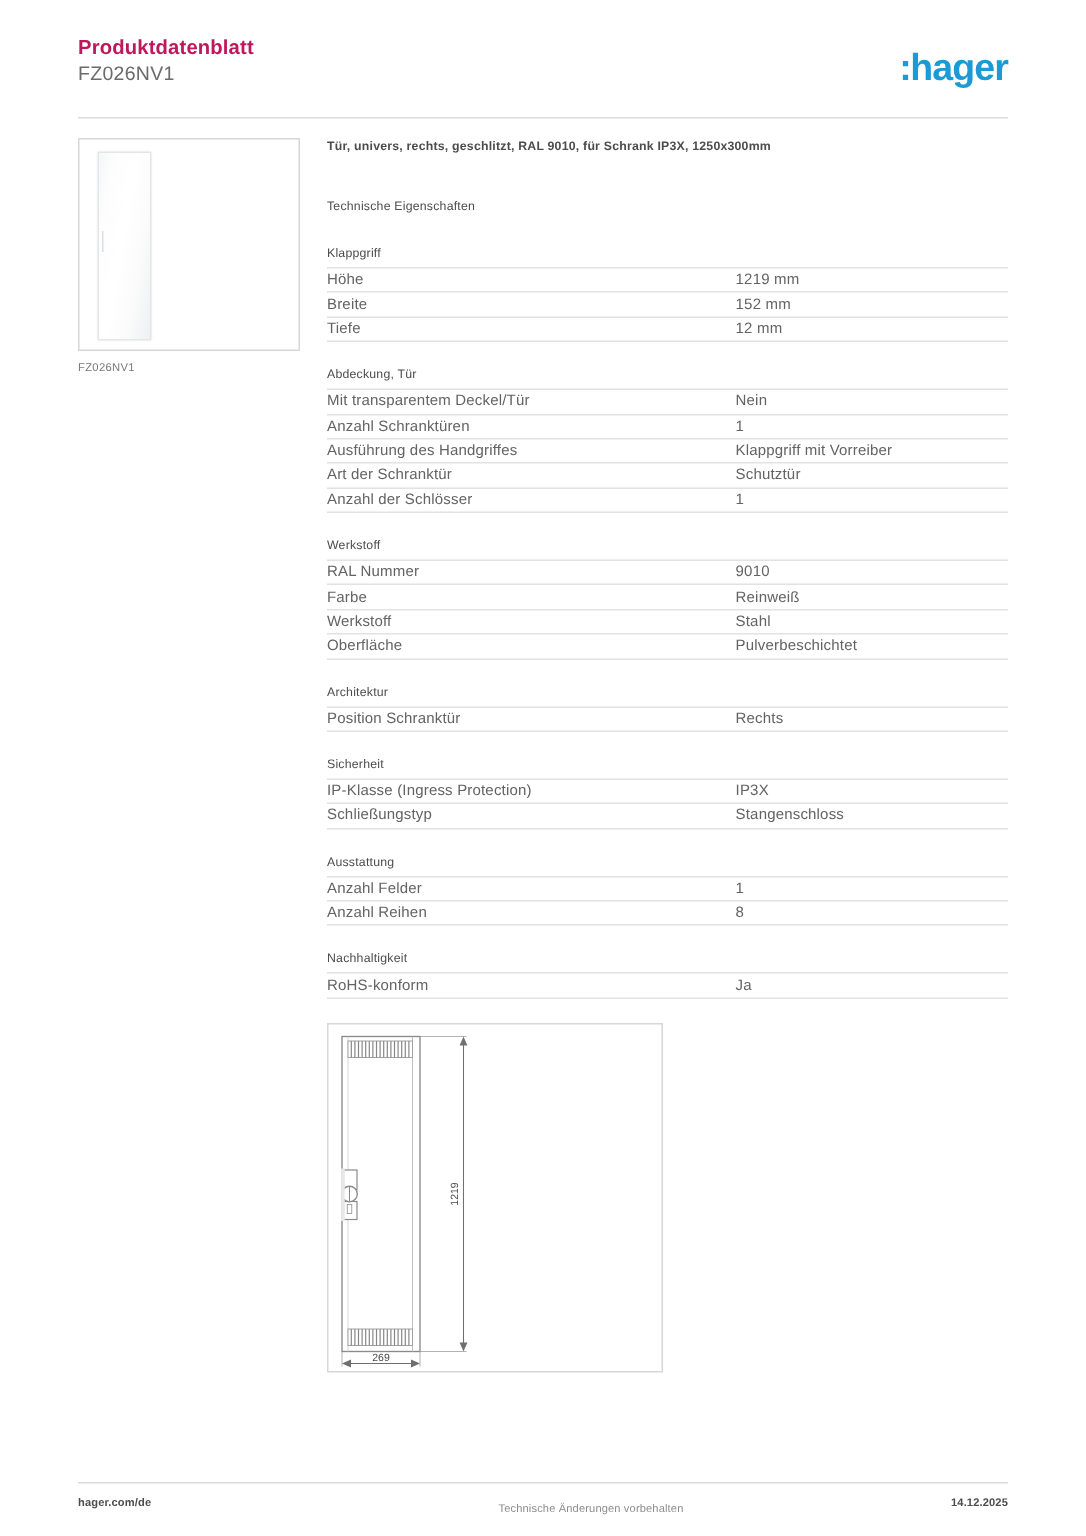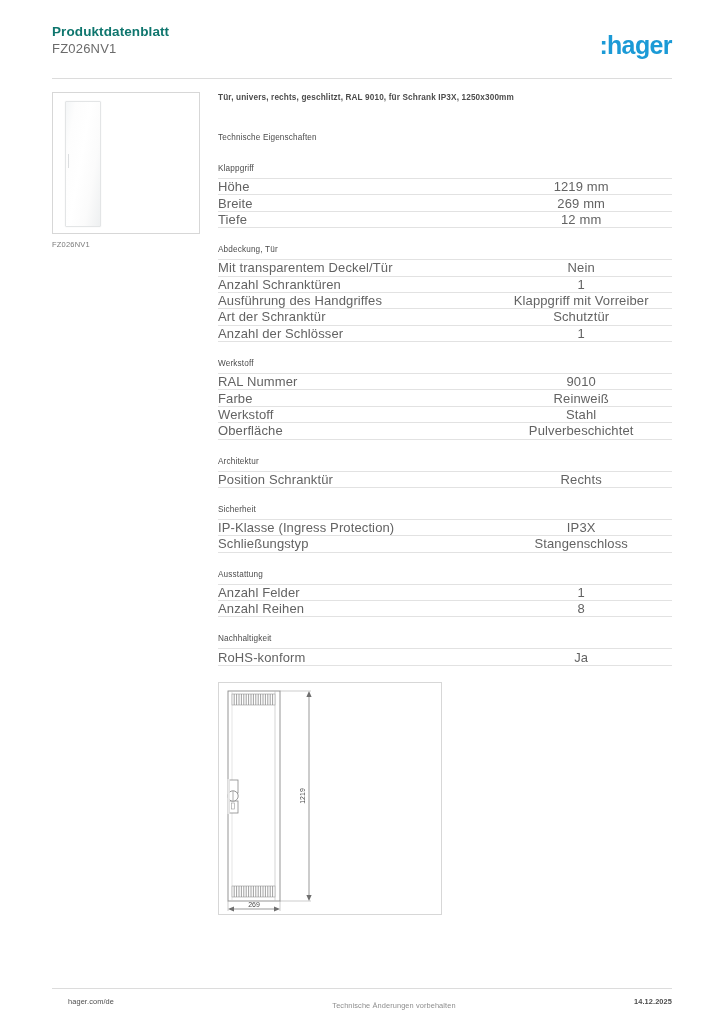--- a/index.html
+++ b/index.html
@@ -27,21 +27,21 @@
   .header {
     position: absolute;
     left: 52px;
     top: 24px;
     width: 620px;
     height: 48px;
   }
   .doc-title {
     font-size: 13.5px;
     font-weight: bold;
-    color: #0f766e;
+    color: #be185d;
     letter-spacing: 0.1px;
     line-height: 16px;
   }
   .doc-subtitle {
     font-size: 13px;
     font-weight: normal;
     color: #6b6b6b;
     line-height: 17px;
     letter-spacing: 0.2px;
   }
@@ -138,37 +138,37 @@
   }
   .spec-group .section-title {
     margin-bottom: 3px;
   }
   table.spec {
     width: 100%;
     border-collapse: collapse;
     table-layout: fixed;
   }
   table.spec td {
-    font-size: 13px;
+    font-size: 10px;
     color: #636363;
     letter-spacing: 0.12px;
     border-bottom: 1px solid #e2e2e2;
     padding: 3.2px 0 3.2px 0;
     line-height: 9px;
     vertical-align: bottom;
   }
   table.spec tr:first-child td {
     border-top: 1px solid #e2e2e2;
   }
   td.k {
     text-align: left;
     width: 60%;
   }
   td.v {
-    text-align: center;
+    text-align: left;
     width: 40%;
   }
 
   
   .draw-heading {
     margin-top: 22px;
     margin-bottom: 7px;
   }
   .drawing-box {
     width: 222px;
@@ -195,23 +195,23 @@
   .footer {
     position: absolute;
     left: 52px;
     top: 997px;
     width: 620px;
     height: 14px;
     font-size: 7.4px;
   }
   .footer-left {
     position: absolute;
-    left: 16px;
+    left: 0;
     top: 0;
-    font-weight: normal;
+    font-weight: bold;
     color: #4c4c4c;
     letter-spacing: 0.1px;
   }
   .footer-center {
     position: absolute;
     left: 0;
     top: 4px;
     width: 684px;
     text-align: center;
     color: #8d8d8d;
@@ -254,21 +254,21 @@
     <div class="spec-group">
       <p class="section-title">Klappgriff</p>
       <table class="spec">
           <tbody>
         <tr>
           <td class="k">Höhe</td>
           <td class="v">1219 mm</td>
         </tr>
         <tr>
           <td class="k">Breite</td>
-          <td class="v">269 mm</td>
+          <td class="v">152 mm</td>
         </tr>
         <tr>
           <td class="k">Tiefe</td>
           <td class="v">12 mm</td>
         </tr>
       </tbody>
         </table>
     </div>
 
     <div class="spec-group">

